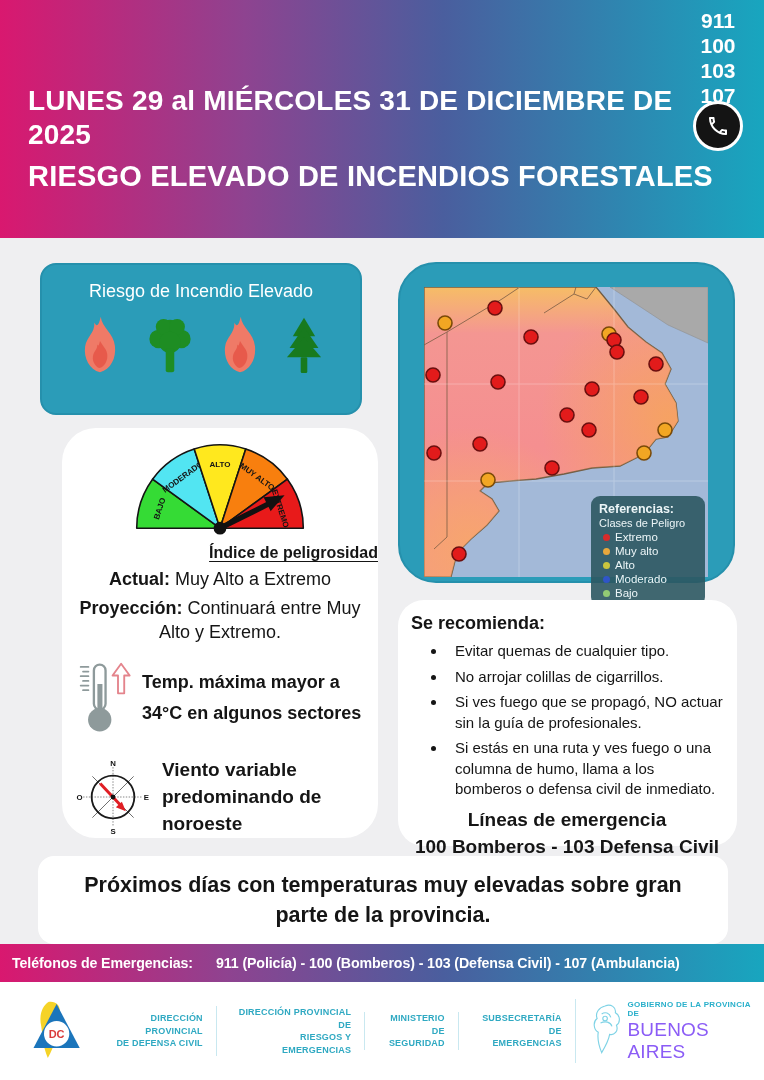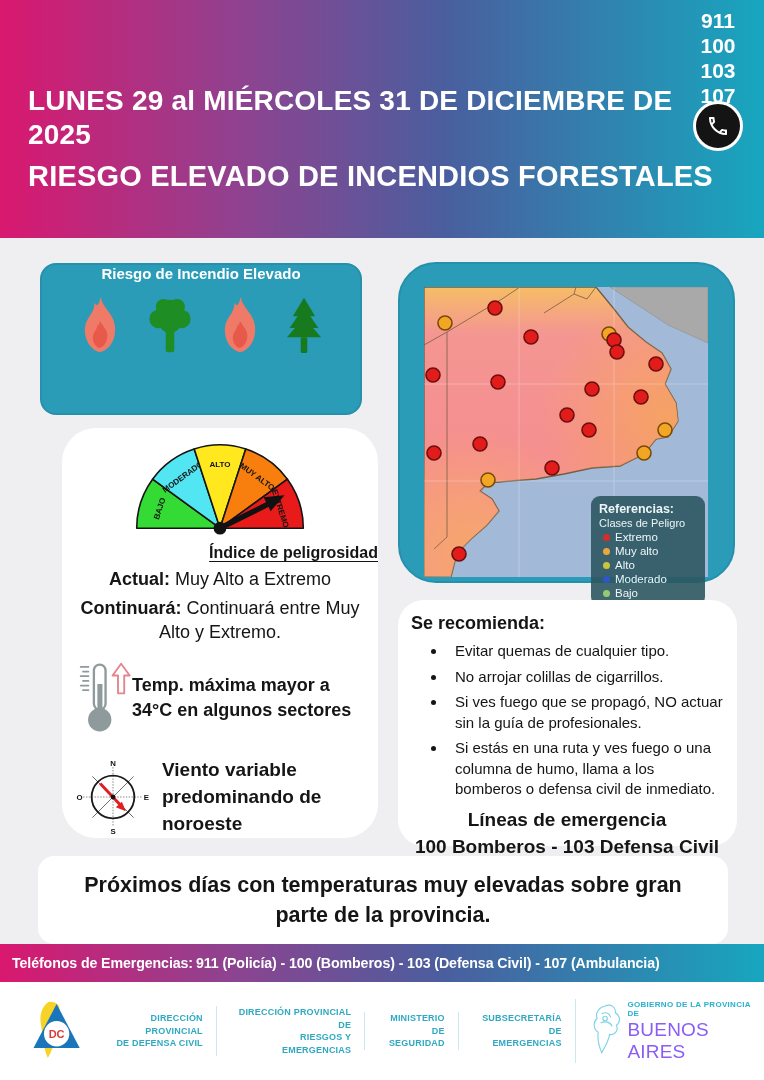--- a/index.html
+++ b/index.html
@@ -11,31 +11,31 @@
   .hdr-date{position:absolute;left:28px;top:84px;width:672px;font-size:28px;font-weight:bold;
             color:#fff;line-height:34px;letter-spacing:.2px;}
   .hdr-title{position:absolute;left:28px;top:160px;width:730px;font-size:29px;font-weight:bold;
              color:#fff;white-space:nowrap;letter-spacing:.2px;}
   .phone-box{position:absolute;left:686px;top:8px;width:64px;text-align:center;}
   .phone-num{font-size:21px;font-weight:bold;color:#fff;line-height:25px;}
   .phone-circle{position:absolute;left:692px;top:100px;}
   
   .risk-card{position:absolute;left:40px;top:263px;width:322px;height:152px;background:#2B9CB8;
              border:2px solid #2590AC;border-radius:16px;box-sizing:border-box;text-align:center;}
-  .risk-title{font-size:15px;font-weight:bold;color:#fff;}
+  .risk-title{margin-top:16px;font-size:18px;font-weight:normal;color:#fff;}
   .risk-icons{display:flex;justify-content:center;align-items:flex-end;gap:16px;margin-top:12px;}
   
   .card-white{position:absolute;background:#fff;border-radius:34px;box-sizing:border-box;}
   .index-card{left:62px;top:428px;width:316px;height:410px;padding-top:10px;}
   .gauge-wrap{width:196px;margin:0 auto;}
   .index-title{text-align:right;font-size:16px;font-weight:bold;text-decoration:underline;
                text-underline-offset:3px;margin-top:6px;}
   .index-line{text-align:center;font-size:18px;margin-top:5px;line-height:24px;padding:0 8px;}
   .icon-row{display:flex;align-items:center;margin-top:16px;padding-left:14px;}
-  .icon-row .txt{font-size:18px;font-weight:bold;line-height:25px;width:232px;}
+  .icon-row .txt{font-size:18px;font-weight:bold;line-height:31px;margin-left:10px;width:232px;}
   .icon-row.wind .txt{font-size:19px;line-height:27px;width:190px;margin-left:12px;}
   
   .map-card{position:absolute;left:398px;top:262px;width:337px;height:321px;background:#2B9CB8;
             border:2px solid #2590AC;border-radius:38px;box-sizing:border-box;}
   .map-inner{position:absolute;left:24px;top:23px;width:284px;height:324px;overflow:hidden;}
   .legend{position:absolute;right:3px;bottom:5px;width:114px;background:rgba(44,88,98,.9);
           border-radius:9px;padding:6px 8px 7px 8px;color:#ECF5F7;box-sizing:border-box;}
   .legend-title{font-size:12.5px;font-weight:bold;}
   .legend-sub{font-size:11px;margin-top:1px;}
   .leg-row{display:flex;align-items:center;gap:5px;margin-top:2px;font-size:11.5px;}
@@ -47,21 +47,21 @@
   .reco-card li{font-size:15px;line-height:20.5px;margin-bottom:5px;padding-left:8px;}
   .emergency{ text-align:center;margin-top:9px;font-weight:bold;}
   .emergency .t1{font-size:19px;}
   .emergency .t2{font-size:19px;margin-top:5px;}
   
   .banner{position:absolute;left:38px;top:856px;width:690px;height:88px;background:#fff;border-radius:16px;
           box-sizing:border-box;display:flex;align-items:center;justify-content:center;}
   .banner div{font-size:21.5px;font-weight:bold;text-align:center;line-height:30px;padding:0 30px;}
   .grad-bar{position:absolute;left:0;top:944px;width:764px;height:38px;
             background:linear-gradient(90deg,#D9186F 0%,#8E4390 30%,#4A5E9E 58%,#18A6BF 100%);
-            display:flex;align-items:center;padding-left:12px;box-sizing:border-box;gap:3px;white-space:nowrap;}
+            display:flex;align-items:center;padding-left:12px;box-sizing:border-box;gap:23px;white-space:nowrap;}
   .grad-bar span{color:#fff;font-size:14.2px;font-weight:bold;letter-spacing:-.1px;}
   .footer{position:absolute;left:0;top:982px;width:764px;height:98px;background:#fff;
           display:flex;align-items:center;padding-left:28px;box-sizing:border-box;}
   .f-row{display:flex;align-items:center;height:64px;}
   .org{text-align:right;font-size:9px;font-weight:bold;color:#2FA9C2;line-height:12.5px;
        padding:0 13px;letter-spacing:.2px;}
   .f-row > .divided + .divided{border-left:1.5px solid #C9E8F0;}
   .gov-block{display:flex;align-items:center;padding-left:12px;height:64px;}
   .gov-l1{font-size:8px;font-weight:bold;color:#29B0CB;letter-spacing:.3px;}
   .gov-l2{font-size:19px;font-weight:normal;color:#8b5cf6;letter-spacing:.2px;margin-top:1px;}
@@ -147,21 +147,21 @@
           <circle cx="100" cy="92" r="6.5" fill="#111"></circle>
         </g>
       </svg>
     </div>
     <div class="index-title">Índice de peligrosidad</div>
     <div class="index-line">
       <b>Actual:</b>
       <span>Muy Alto a Extremo</span>
     </div>
     <div class="index-line">
-      <b>Continuará:</b>
+      <b>Proyección:</b>
       <span>Continuará entre Muy Alto y Extremo.</span>
     </div>
 
     <div class="icon-row">
       <svg viewBox="0 0 72 96" width="56" height="76">
         <g stroke="#8E9A9B" stroke-width="2.2" stroke-linecap="round">
           <line x1="6" y1="8" x2="16" y2="8"></line>
             <line x1="9" y1="14" x2="16" y2="14"></line>
           <line x1="6" y1="20" x2="16" y2="20"></line>
             <line x1="9" y1="26" x2="16" y2="26"></line>

